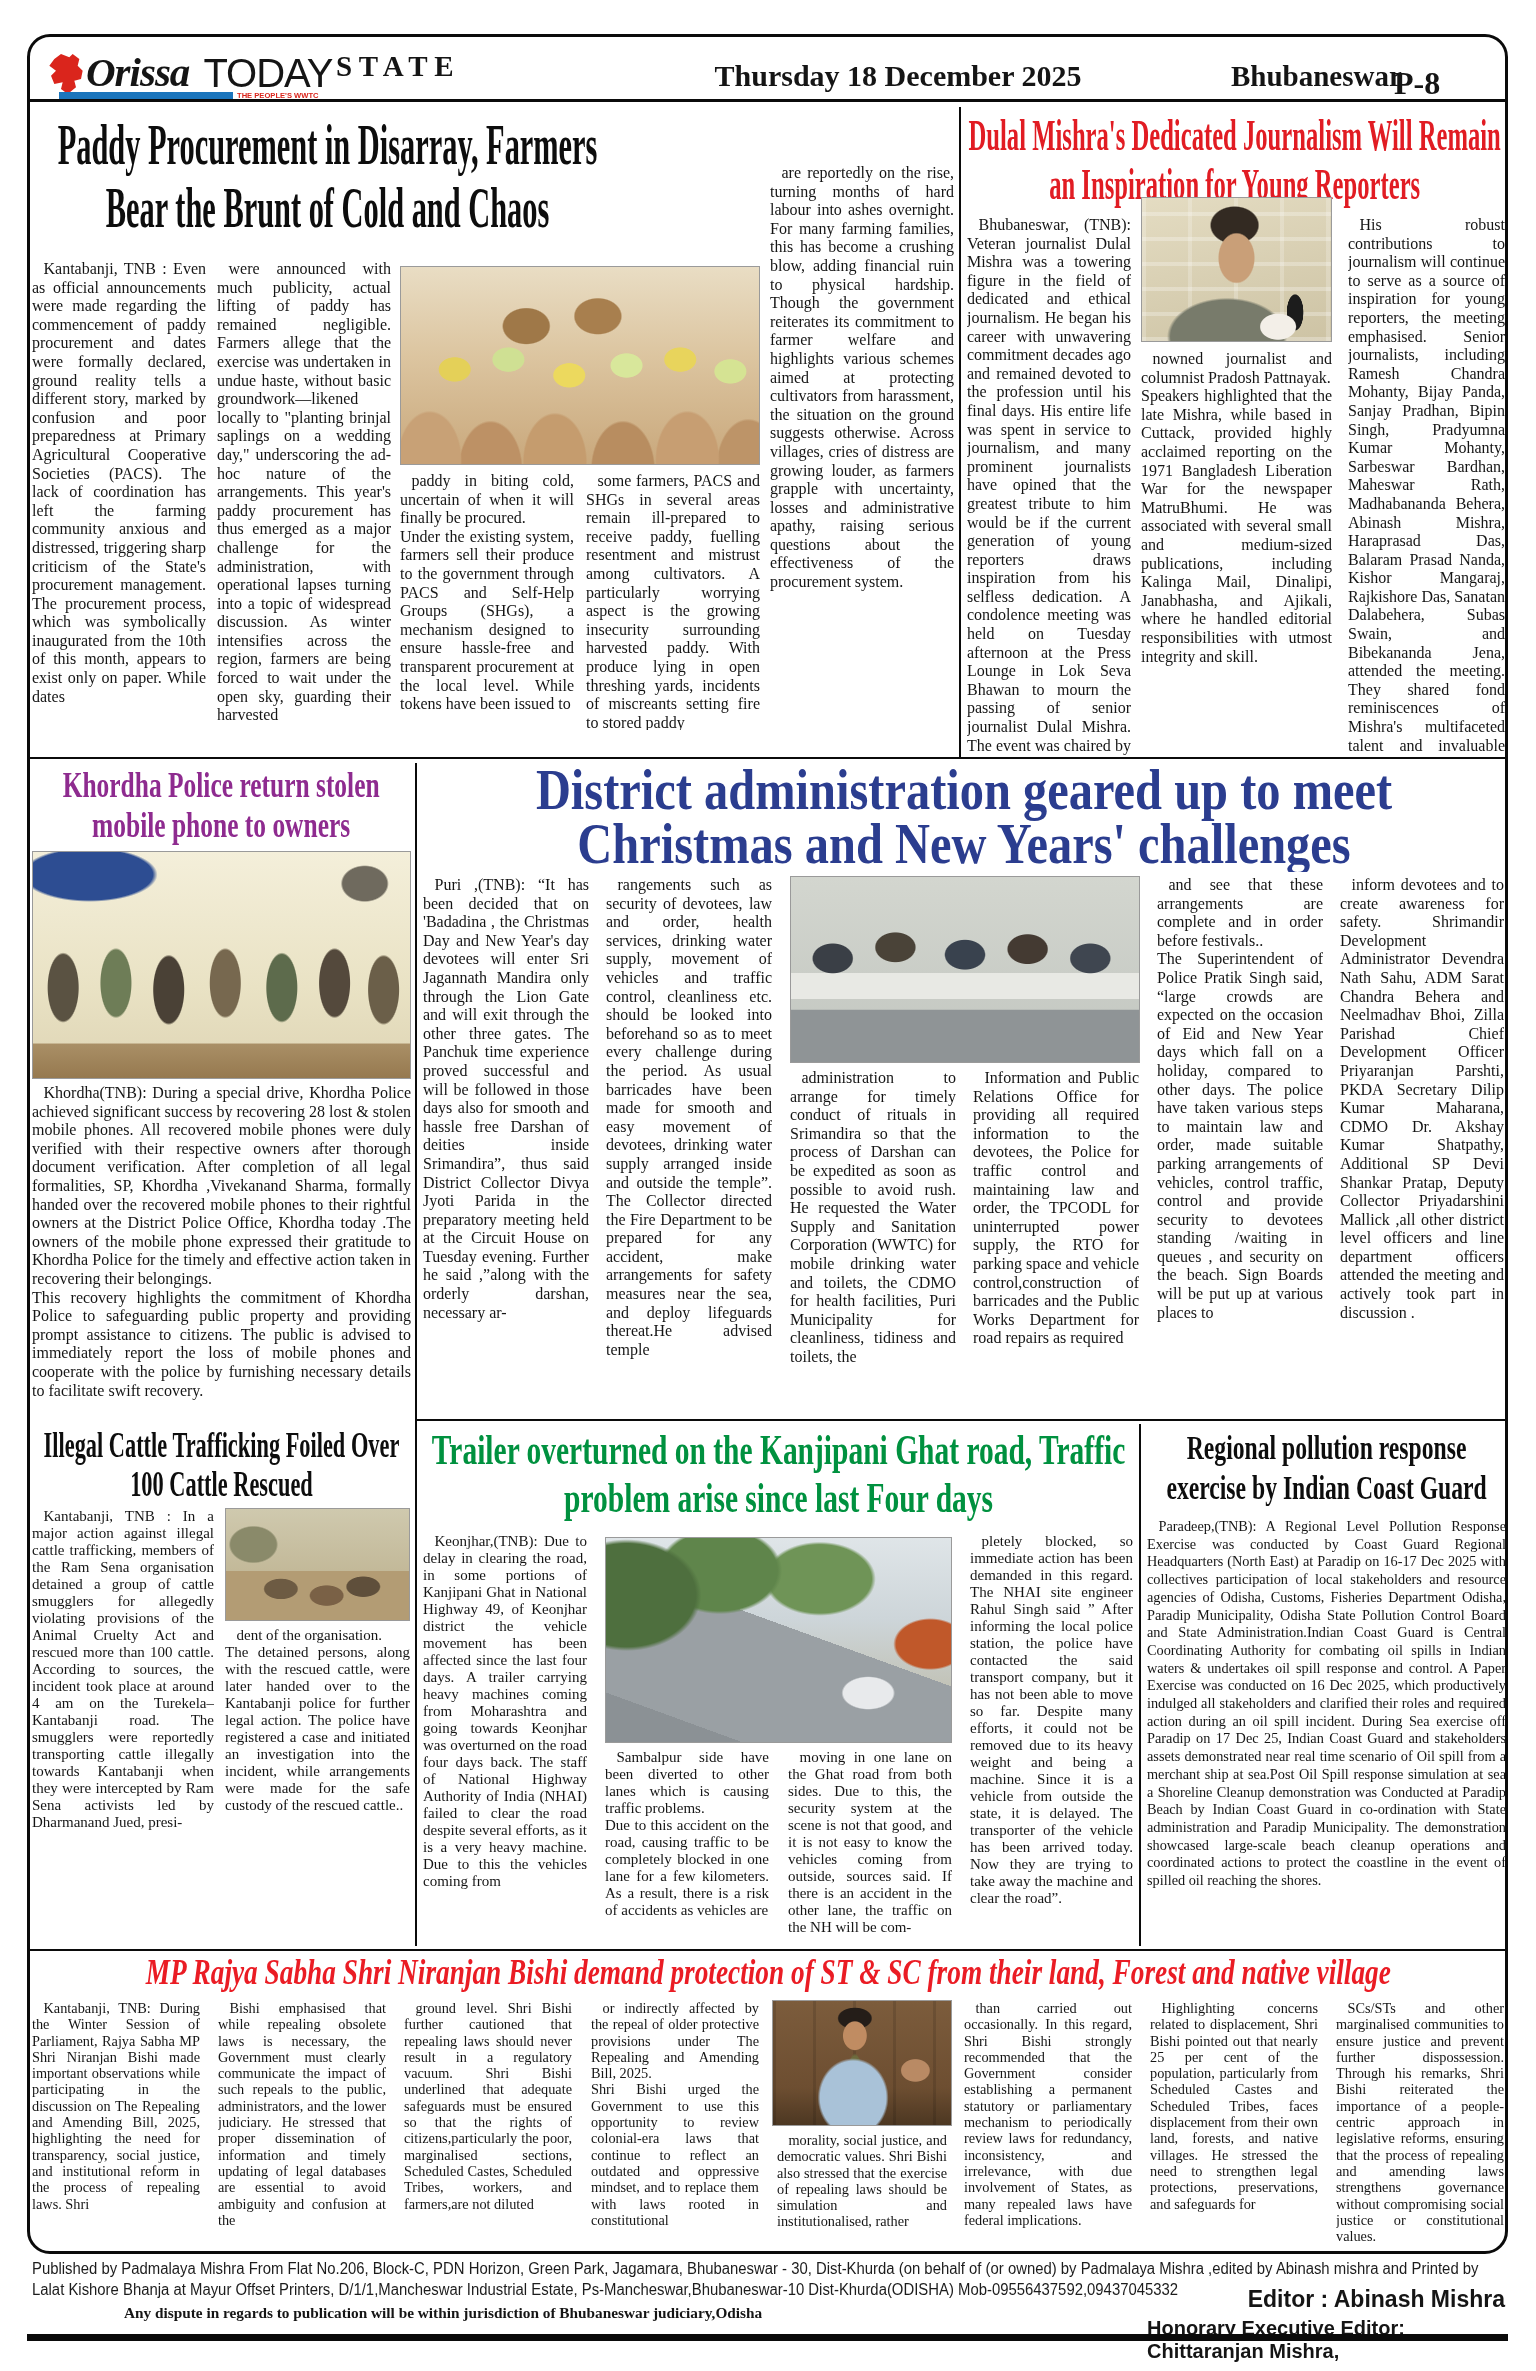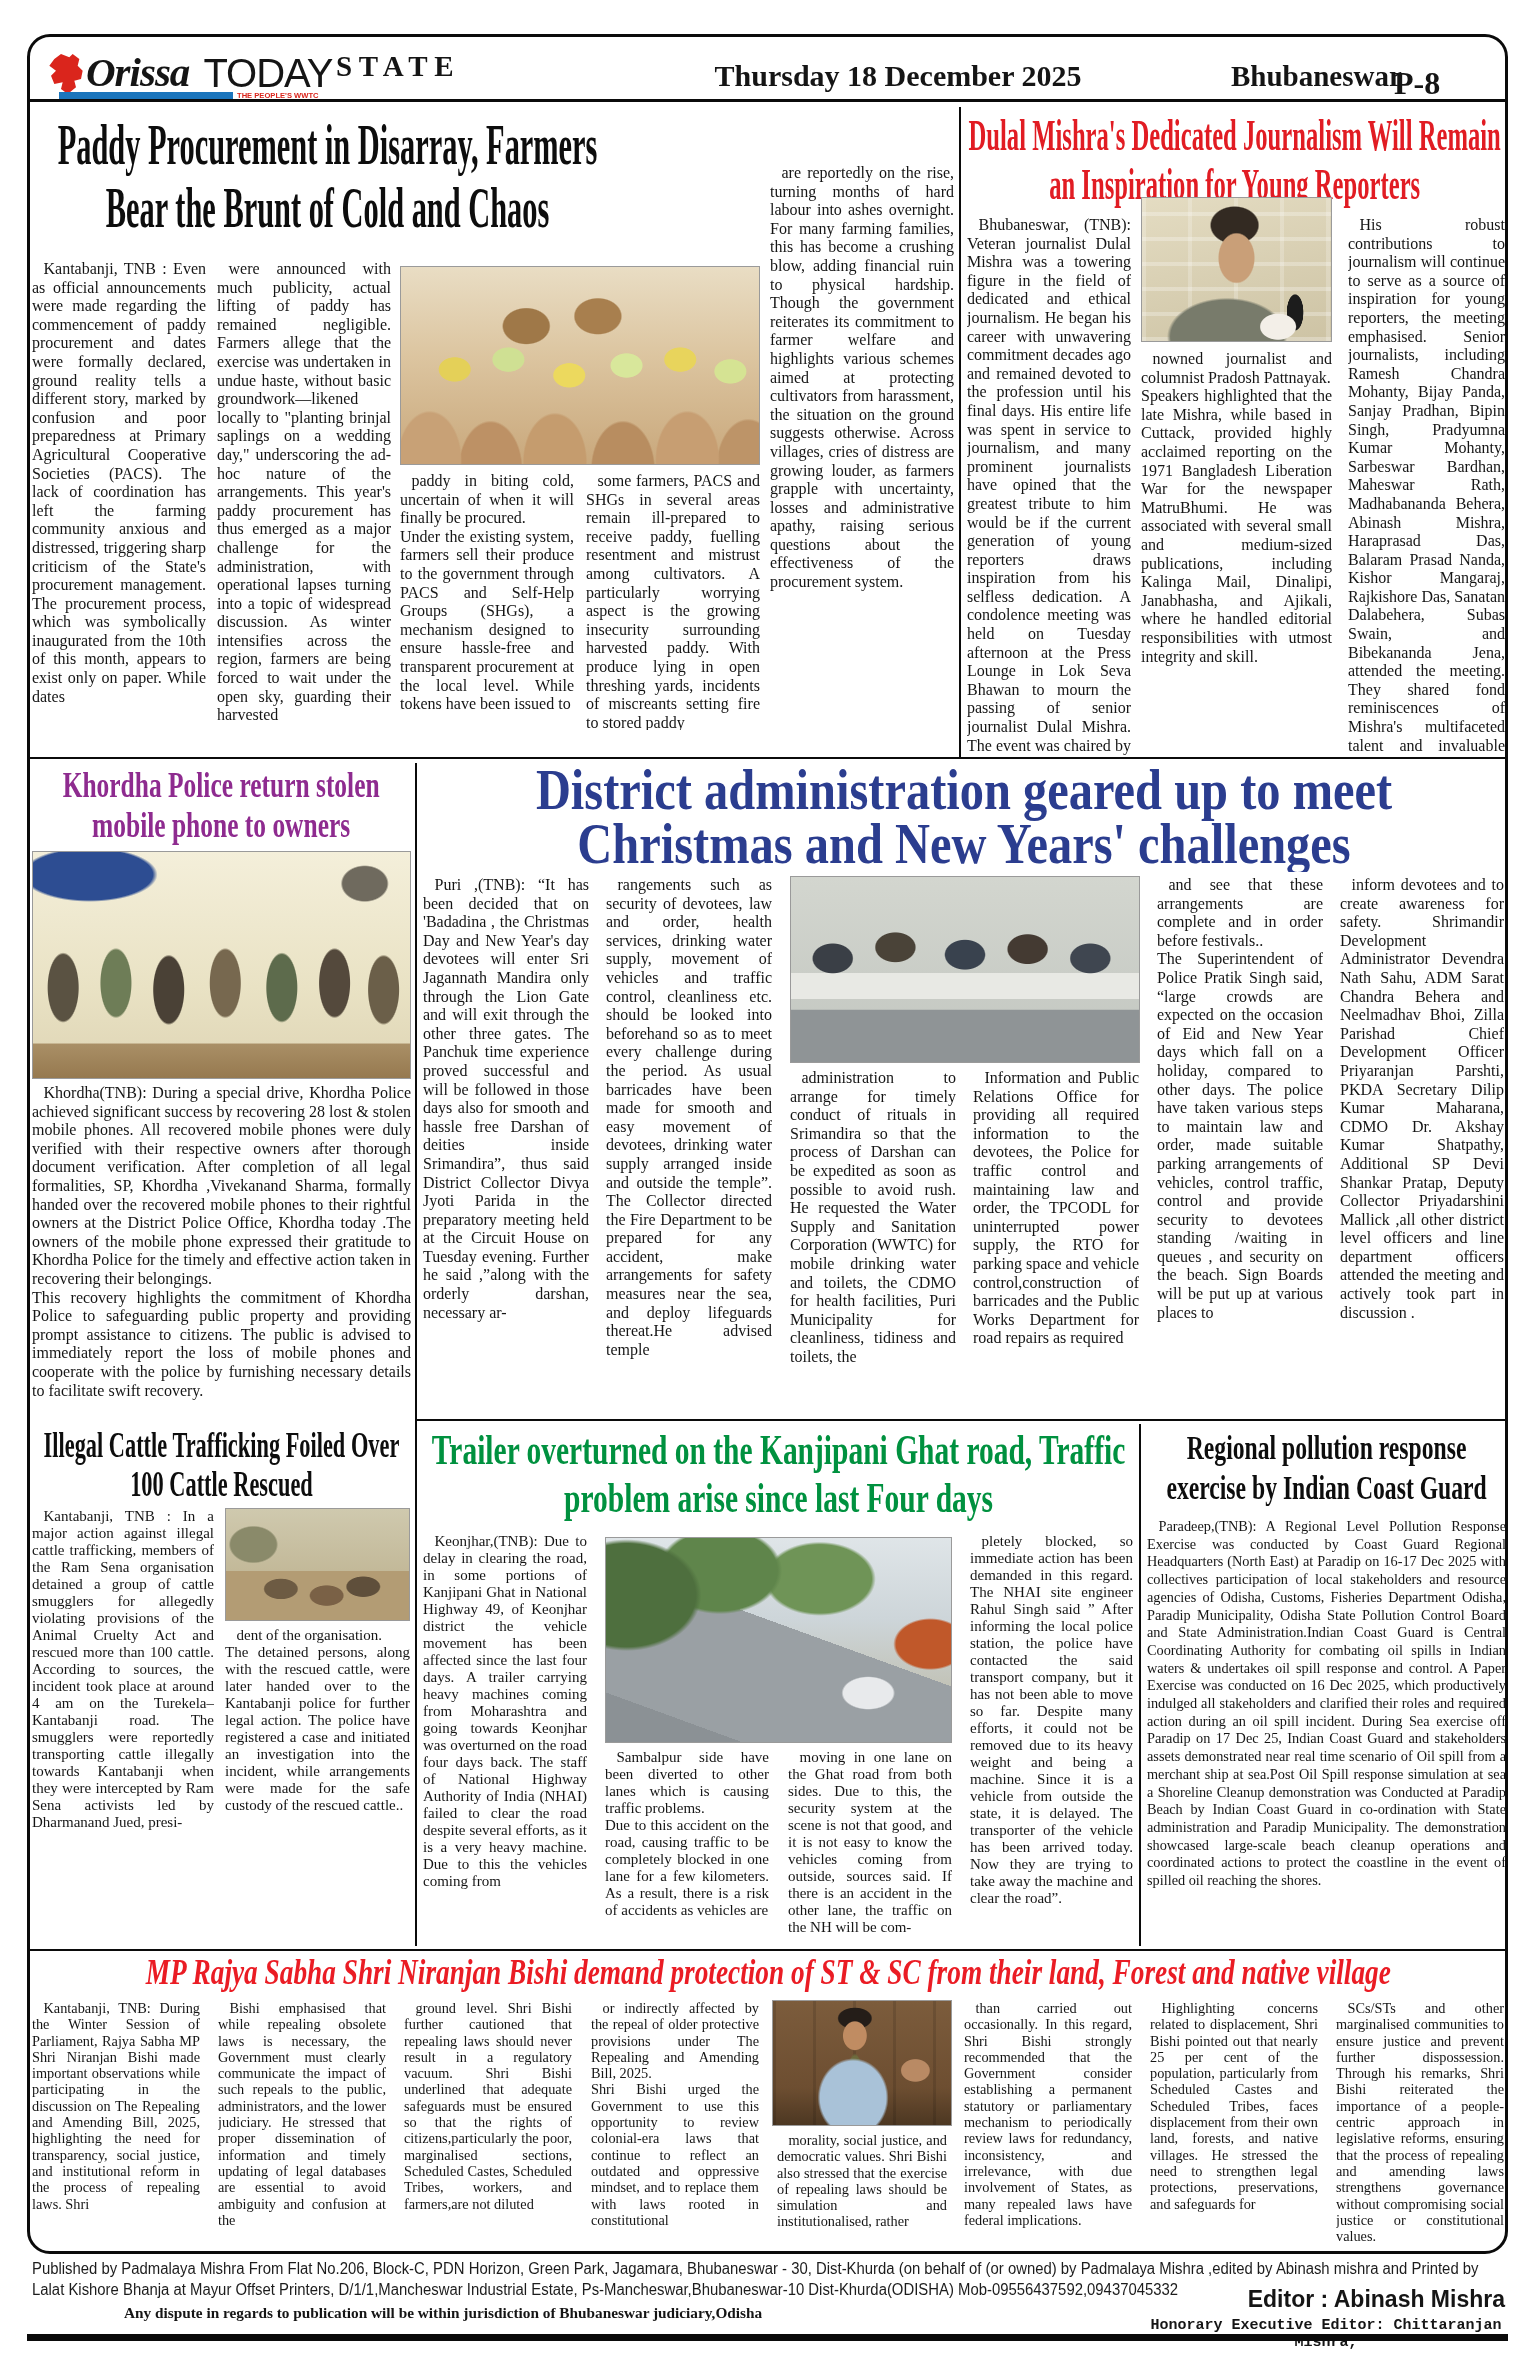--- a/index.html
+++ b/index.html
@@ -109,21 +109,21 @@
       radial-gradient(27px 17px at 46% 14%, #241d18 60%, rgba(0,0,0,0) 65%),
       radial-gradient(53px 59px at 45% 78%, #a9c2d8 62%, rgba(0,0,0,0) 67%),
       radial-gradient(14.3px 53px at 46% 70%, #6d6b3d 60%, rgba(0,0,0,0) 65%),
       repeating-linear-gradient(90deg, rgba(0,0,0,.12) 0 2.9px, rgba(0,0,0,0) 2.9px 40px),
       linear-gradient(180deg, #7c5c3c 0%, #6d4e31 70%, #4c3722 100%); }
   
   .imprint { font-family:"Liberation Sans", sans-serif; font-size:16px; white-space:nowrap;
              transform:scaleX(.93); transform-origin:0 0; color:#1c1c1c; }
   .dispute { font-weight:bold; font-size:15.3px; text-align:left; }
   .editor  { font-family:"Liberation Sans", sans-serif; font-weight:bold; font-size:23px; text-align:right; }
-  .honorary{ font-family:Liberation Mono, monospace; font-weight:bold; font-size:15px; text-align:center; }
+  .honorary{ font-family:Liberation Sans, sans-serif; font-weight:bold; font-size:20px; text-align:left; }
   .bottom-bar { background:#0b0b0b; }
 </style>
 </head>
 <body>
 
 <div class="abs frame"></div>
 
 <div class="abs logo-group">
   <svg width="40" height="44" viewBox="0 0 24 26" style="margin-top:1.9px">
     <path d="M9,1 L14,3 L16,1 L20,4 L19,8 L22,11 L21,16 L17,17 L18,21 L13,25 L9,22 L10,18 L5,19 L3,14 L6,11 L2,8 L5,4 Z" fill="#da251c"></path>

